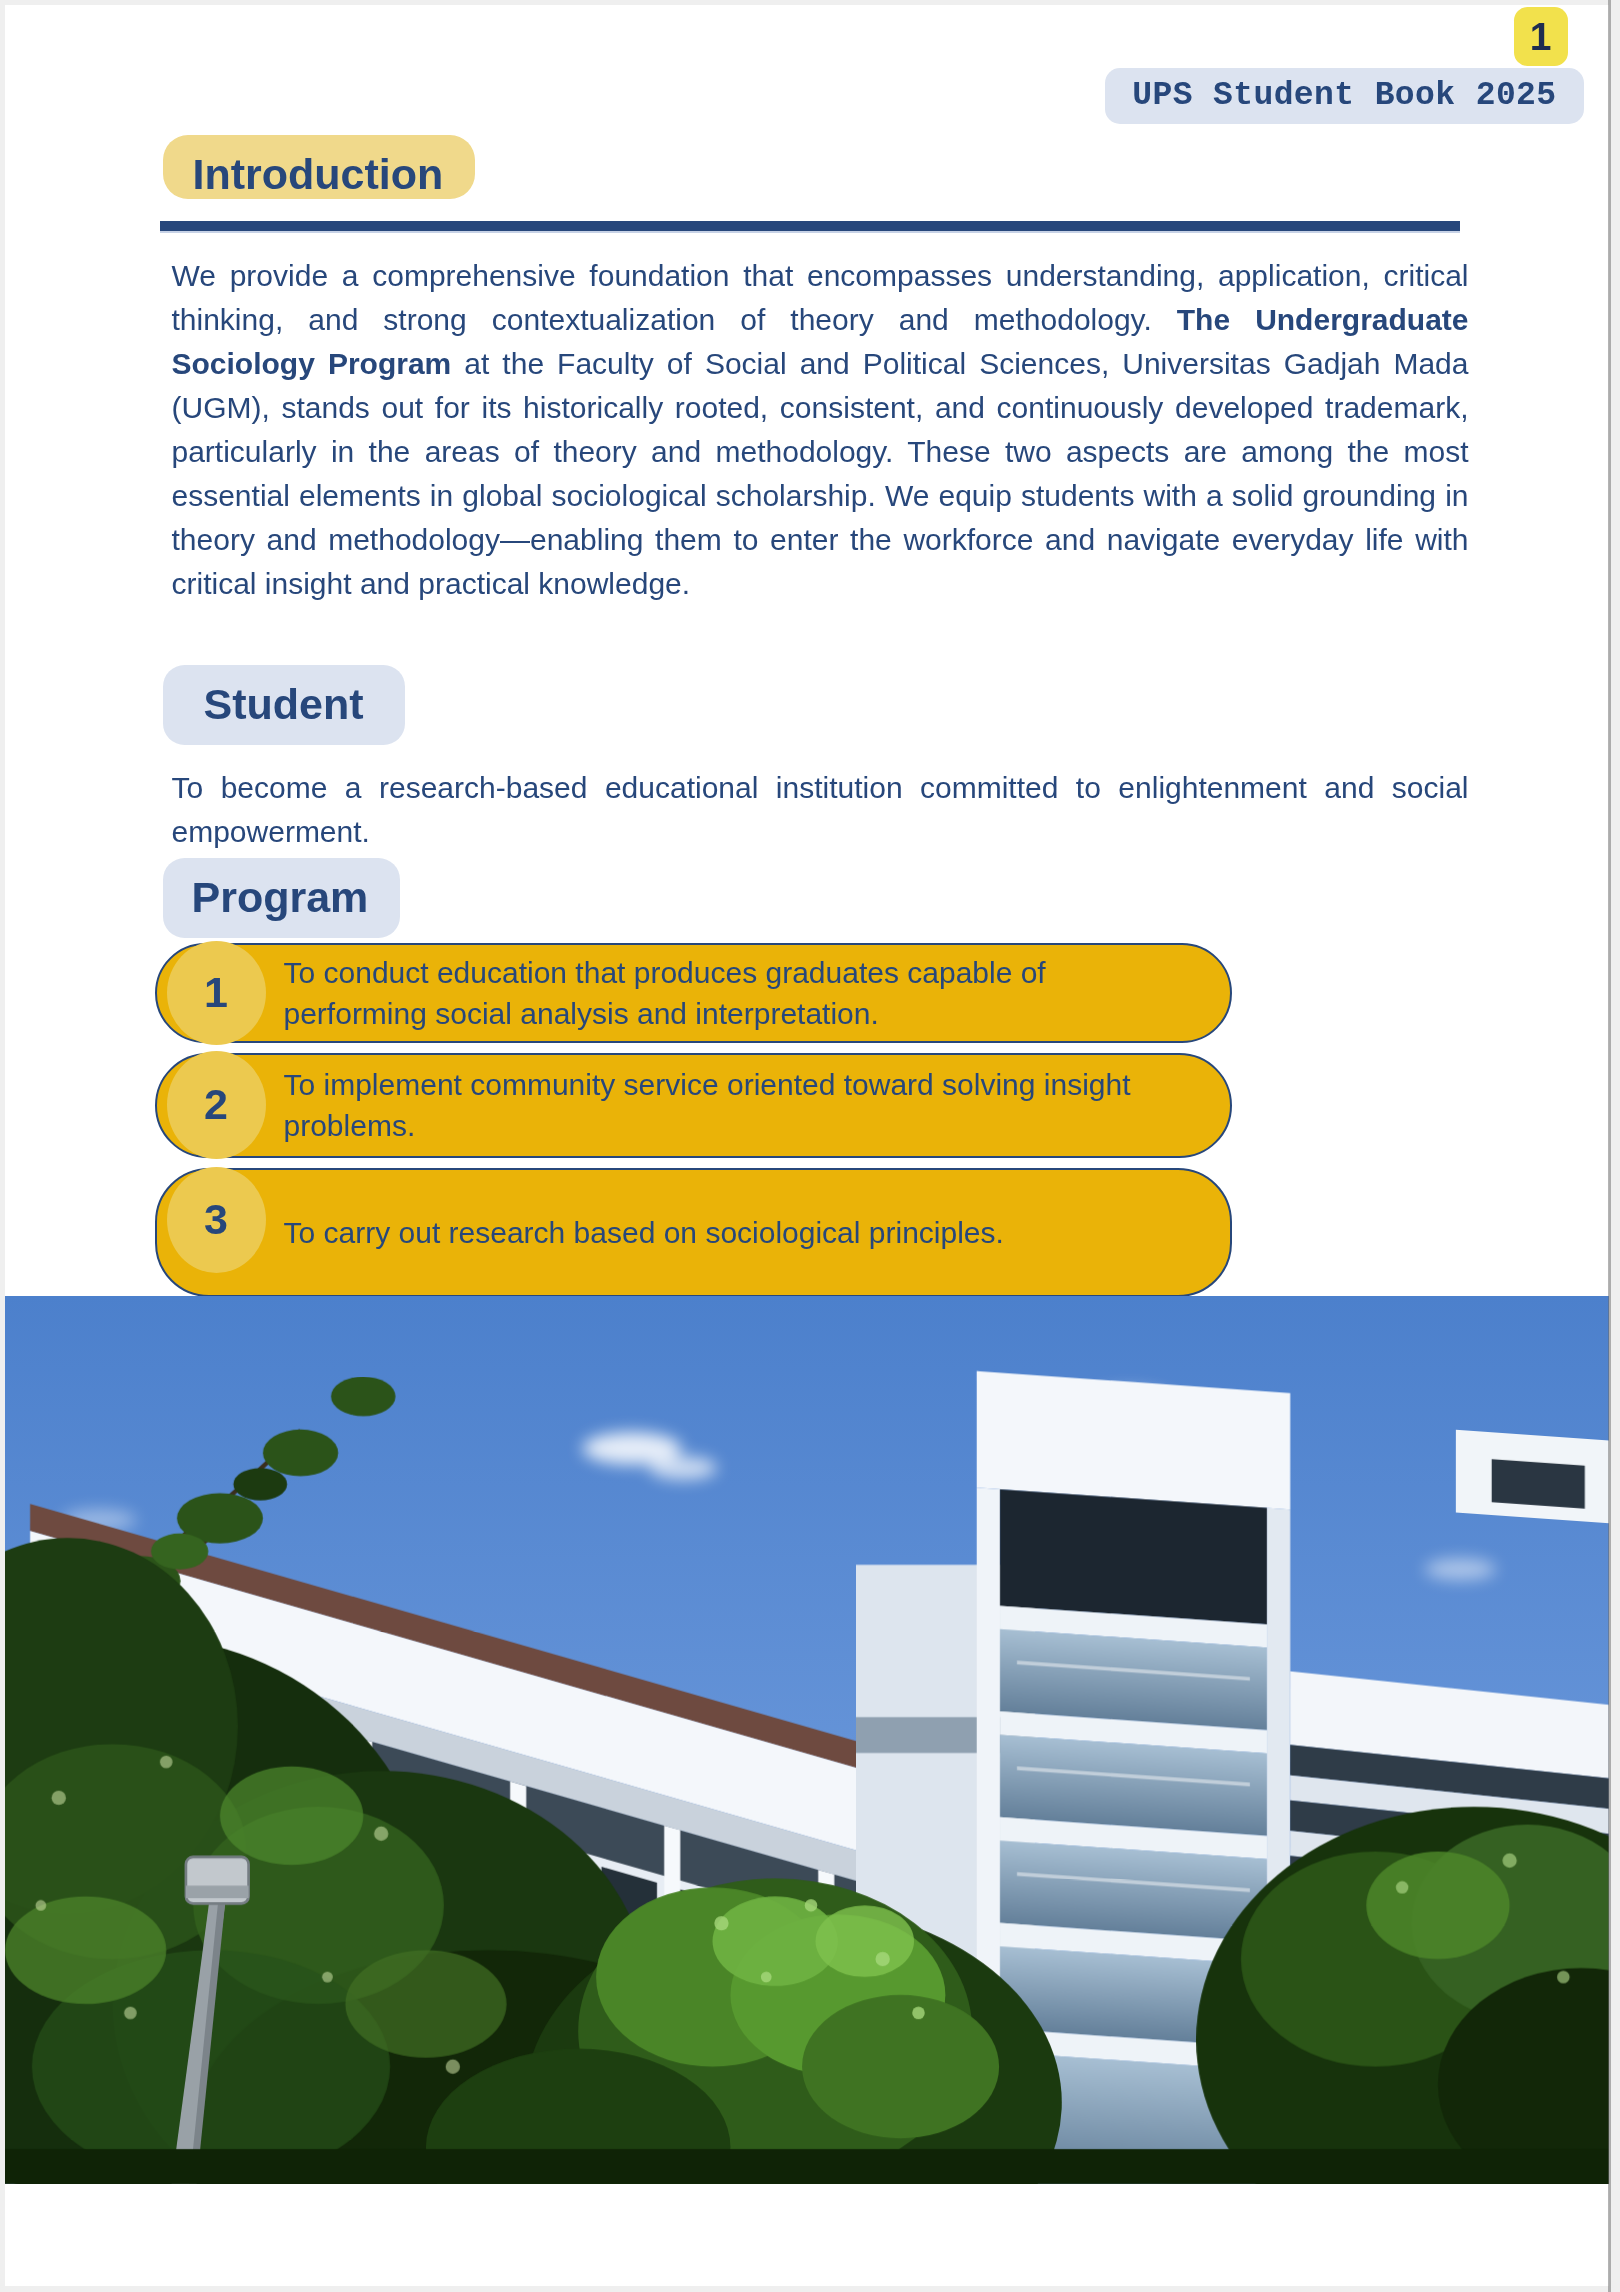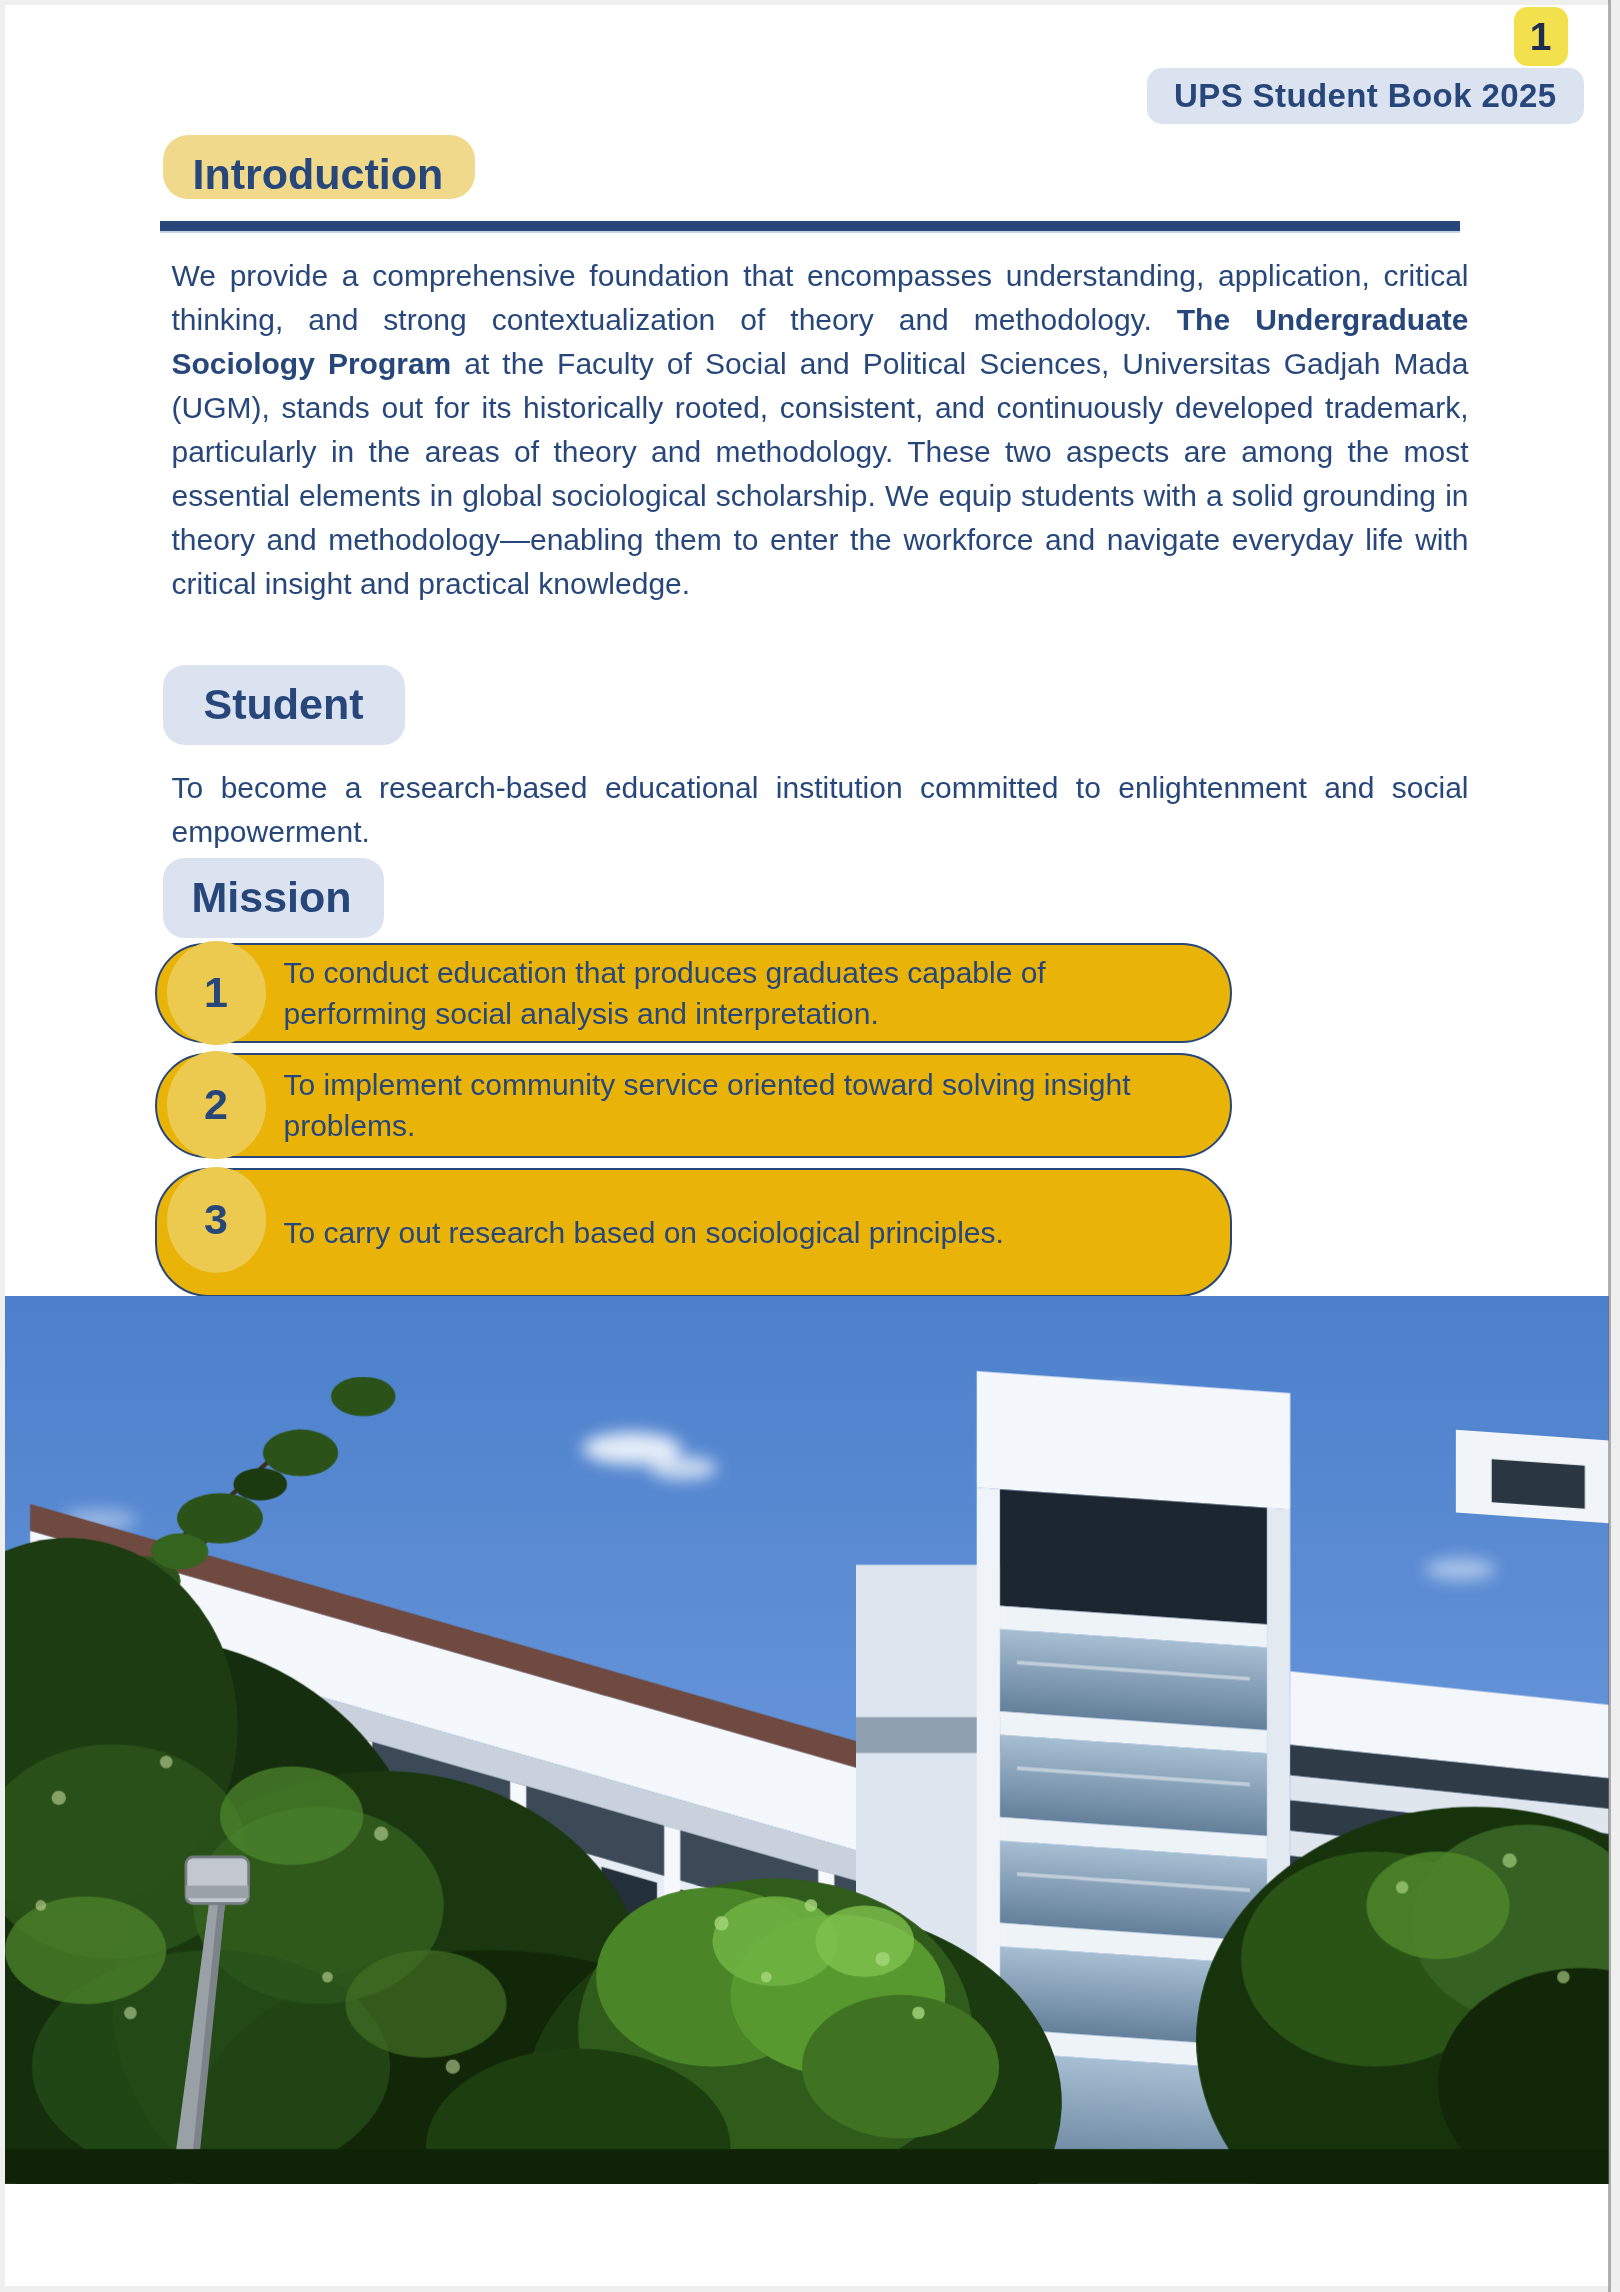--- a/index.html
+++ b/index.html
@@ -24,21 +24,21 @@
     display:flex;align-items:center;justify-content:center;
     z-index:3;
   }
   .page-number-badge span{
     font-size:39px;font-weight:700;color:#1e2d50;line-height:1;
   }
   .book-badge{
     position:absolute;top:63px;right:25px;height:56px;
     background:#DCE3F0;border-radius:15px;
     display:flex;align-items:center;justify-content:center;
-    padding:0 27px;z-index:2;
+    padding:0 27px;z-index:2;font-family:Liberation Mono, monospace;
   }
   .book-badge span{
     font-size:33px;font-weight:700;color:#27477B;letter-spacing:0.4px;
   }
   
   .h-pill{
     position:absolute;display:inline-block;
     font-weight:700;color:#27477B;font-size:43px;line-height:1;
   }
   .h-pill-intro{
@@ -112,21 +112,21 @@
 
     <p class="body-text intro-paragraph"><span>We provide a comprehensive foundation that encompasses understanding, application, critical thinking, and strong contextualization of theory and methodology. </span><strong>The Undergraduate Sociology Program</strong><span> at the Faculty of Social and Political Sciences, Universitas Gadjah Mada (UGM), stands out for its historically rooted, consistent, and continuously developed trademark, particularly in the areas of theory and methodology. These two aspects are among the most essential elements in global sociological scholarship. We equip students with a solid grounding in theory and methodology—enabling them to enter the workforce and navigate everyday life with critical insight and practical knowledge.</span></p>
 
     <div class="h-pill h-pill-gray h-pill-vision">
       <span>Student</span>
     </div>
 
     <p class="body-text vision-paragraph">To become a research-based educational institution committed to enlightenment and social empowerment.</p>
 
     <div class="h-pill h-pill-gray h-pill-mission">
-      <span>Mission</span>
+      <span>Program</span>
     </div>
 
     <div class="mission-item">
       <div class="mission-pill" style="top:938px;height:100px;">
         <p>To conduct education that produces graduates capable of performing social analysis and interpretation.</p>
       </div>
       <div class="mission-num" style="top:936px;height:104px;">
         <span>1</span>
       </div>
     </div>

